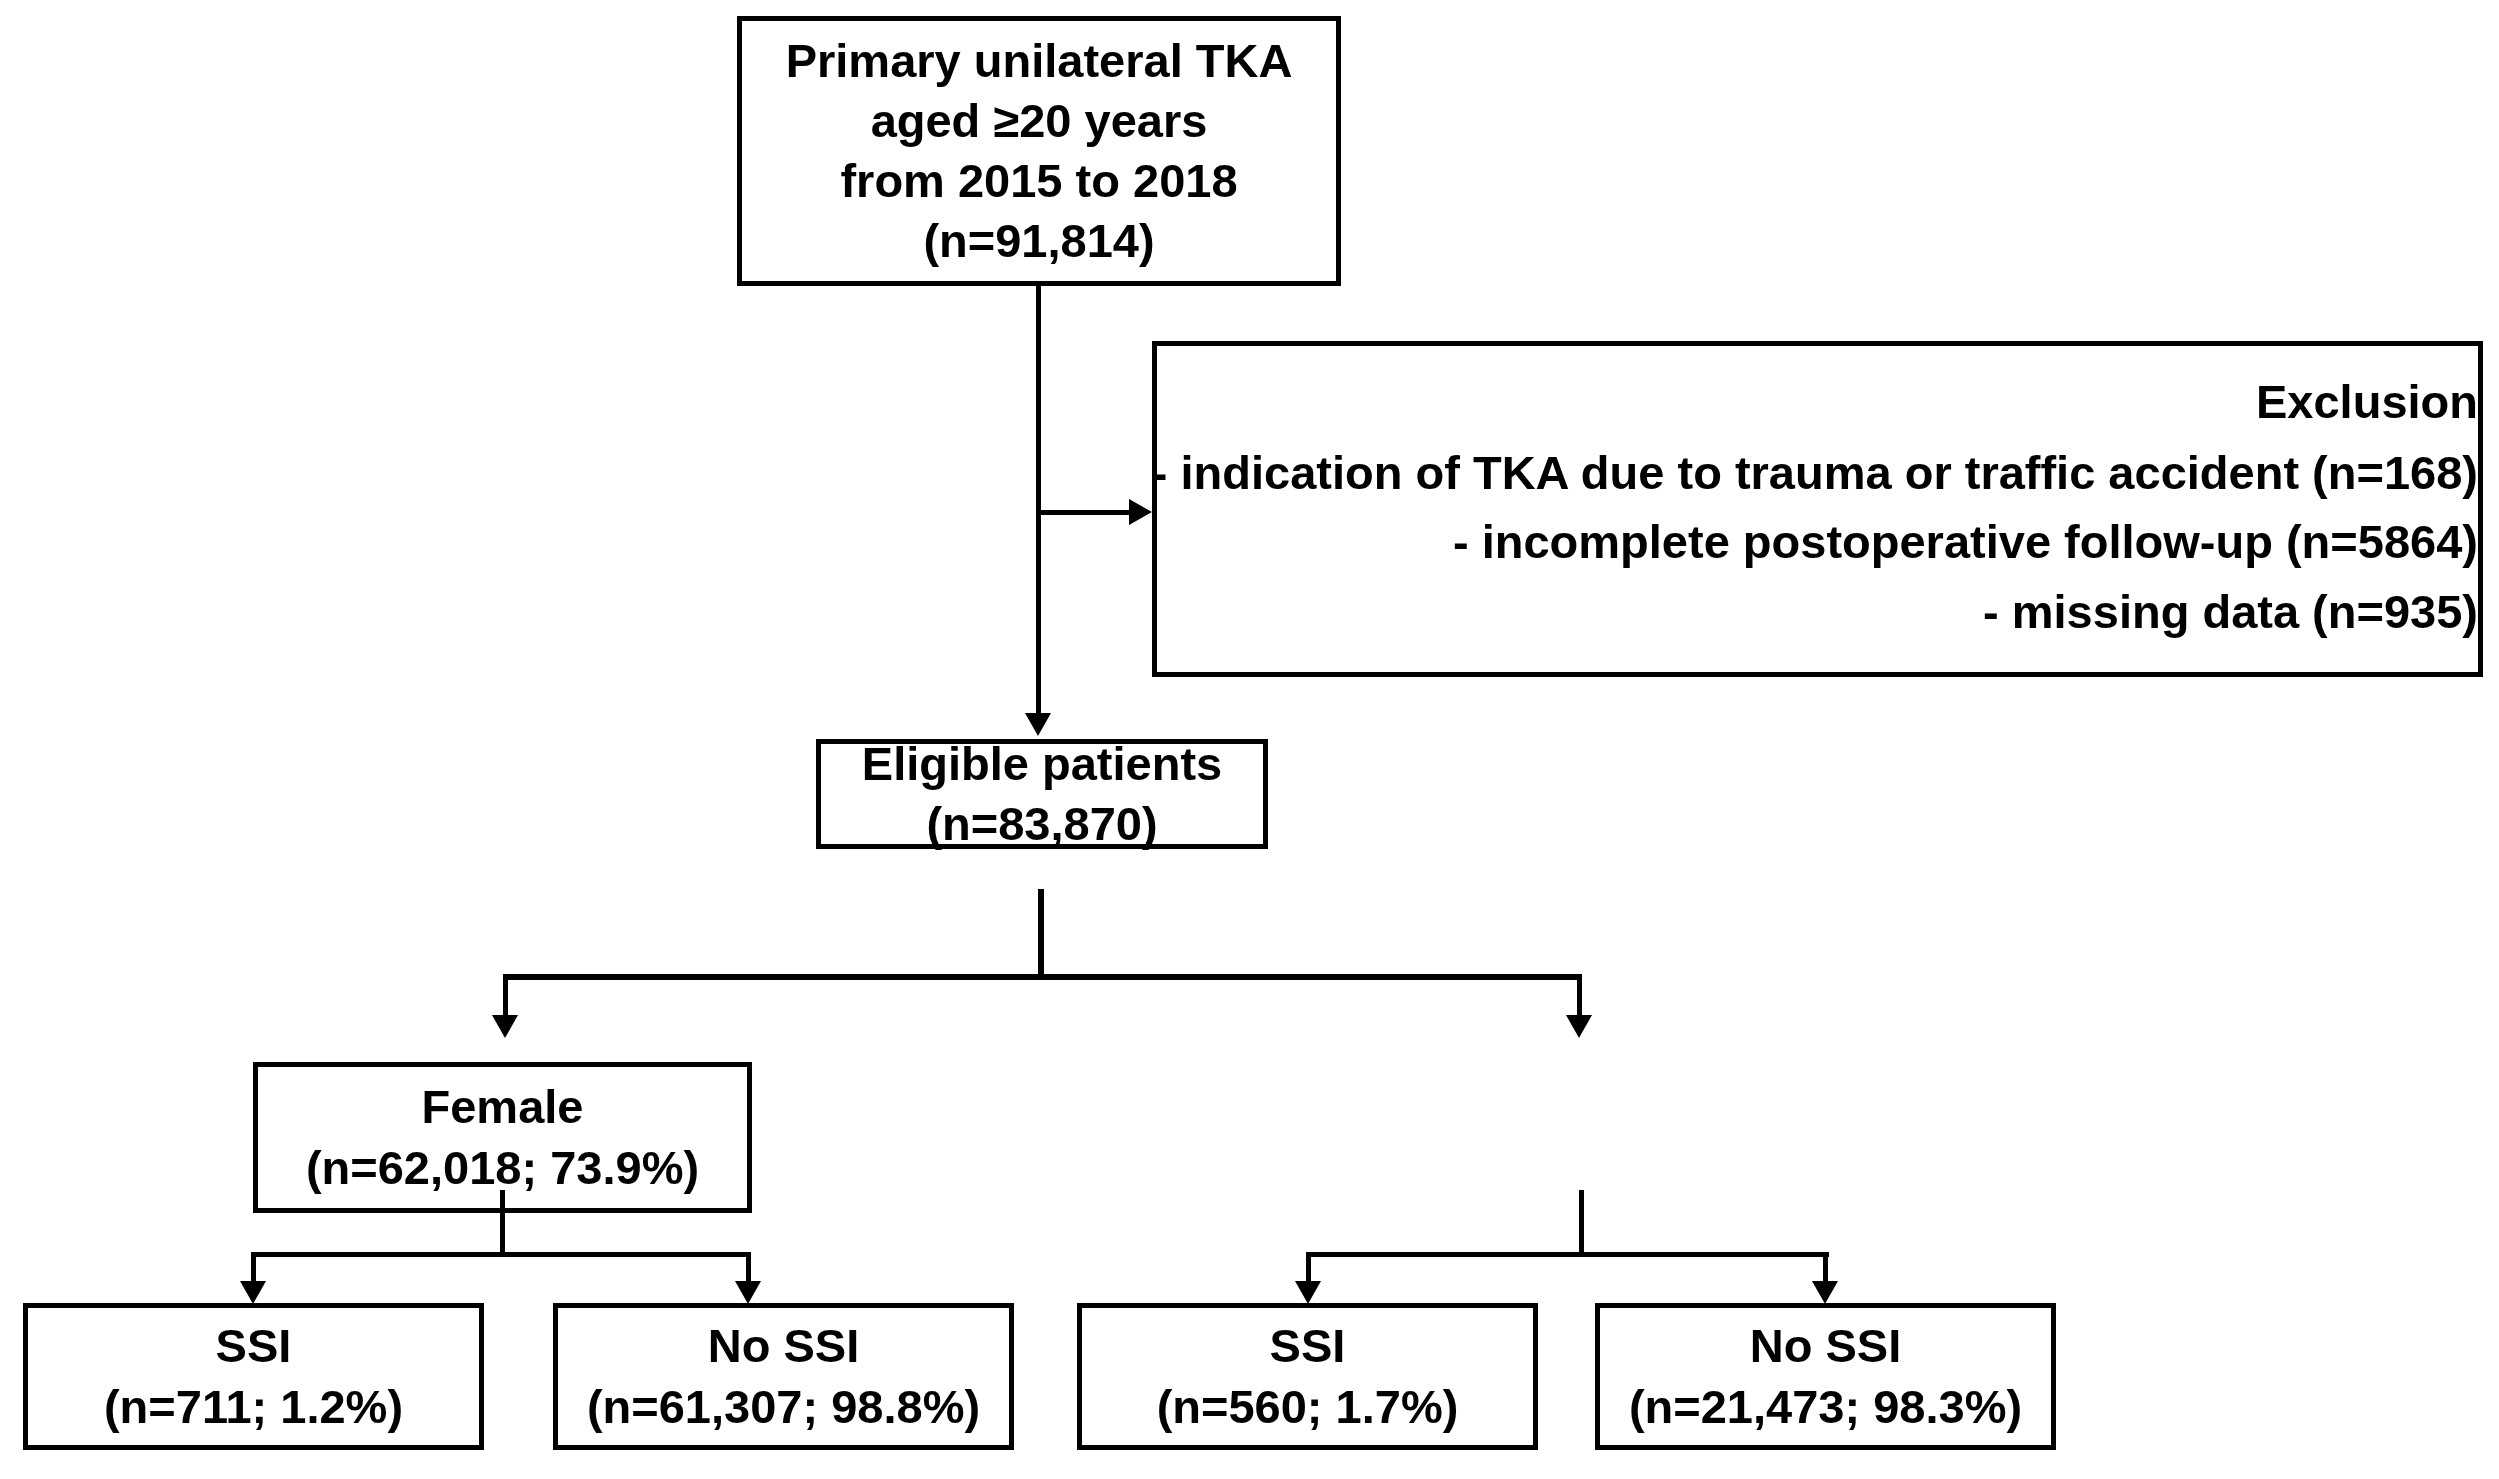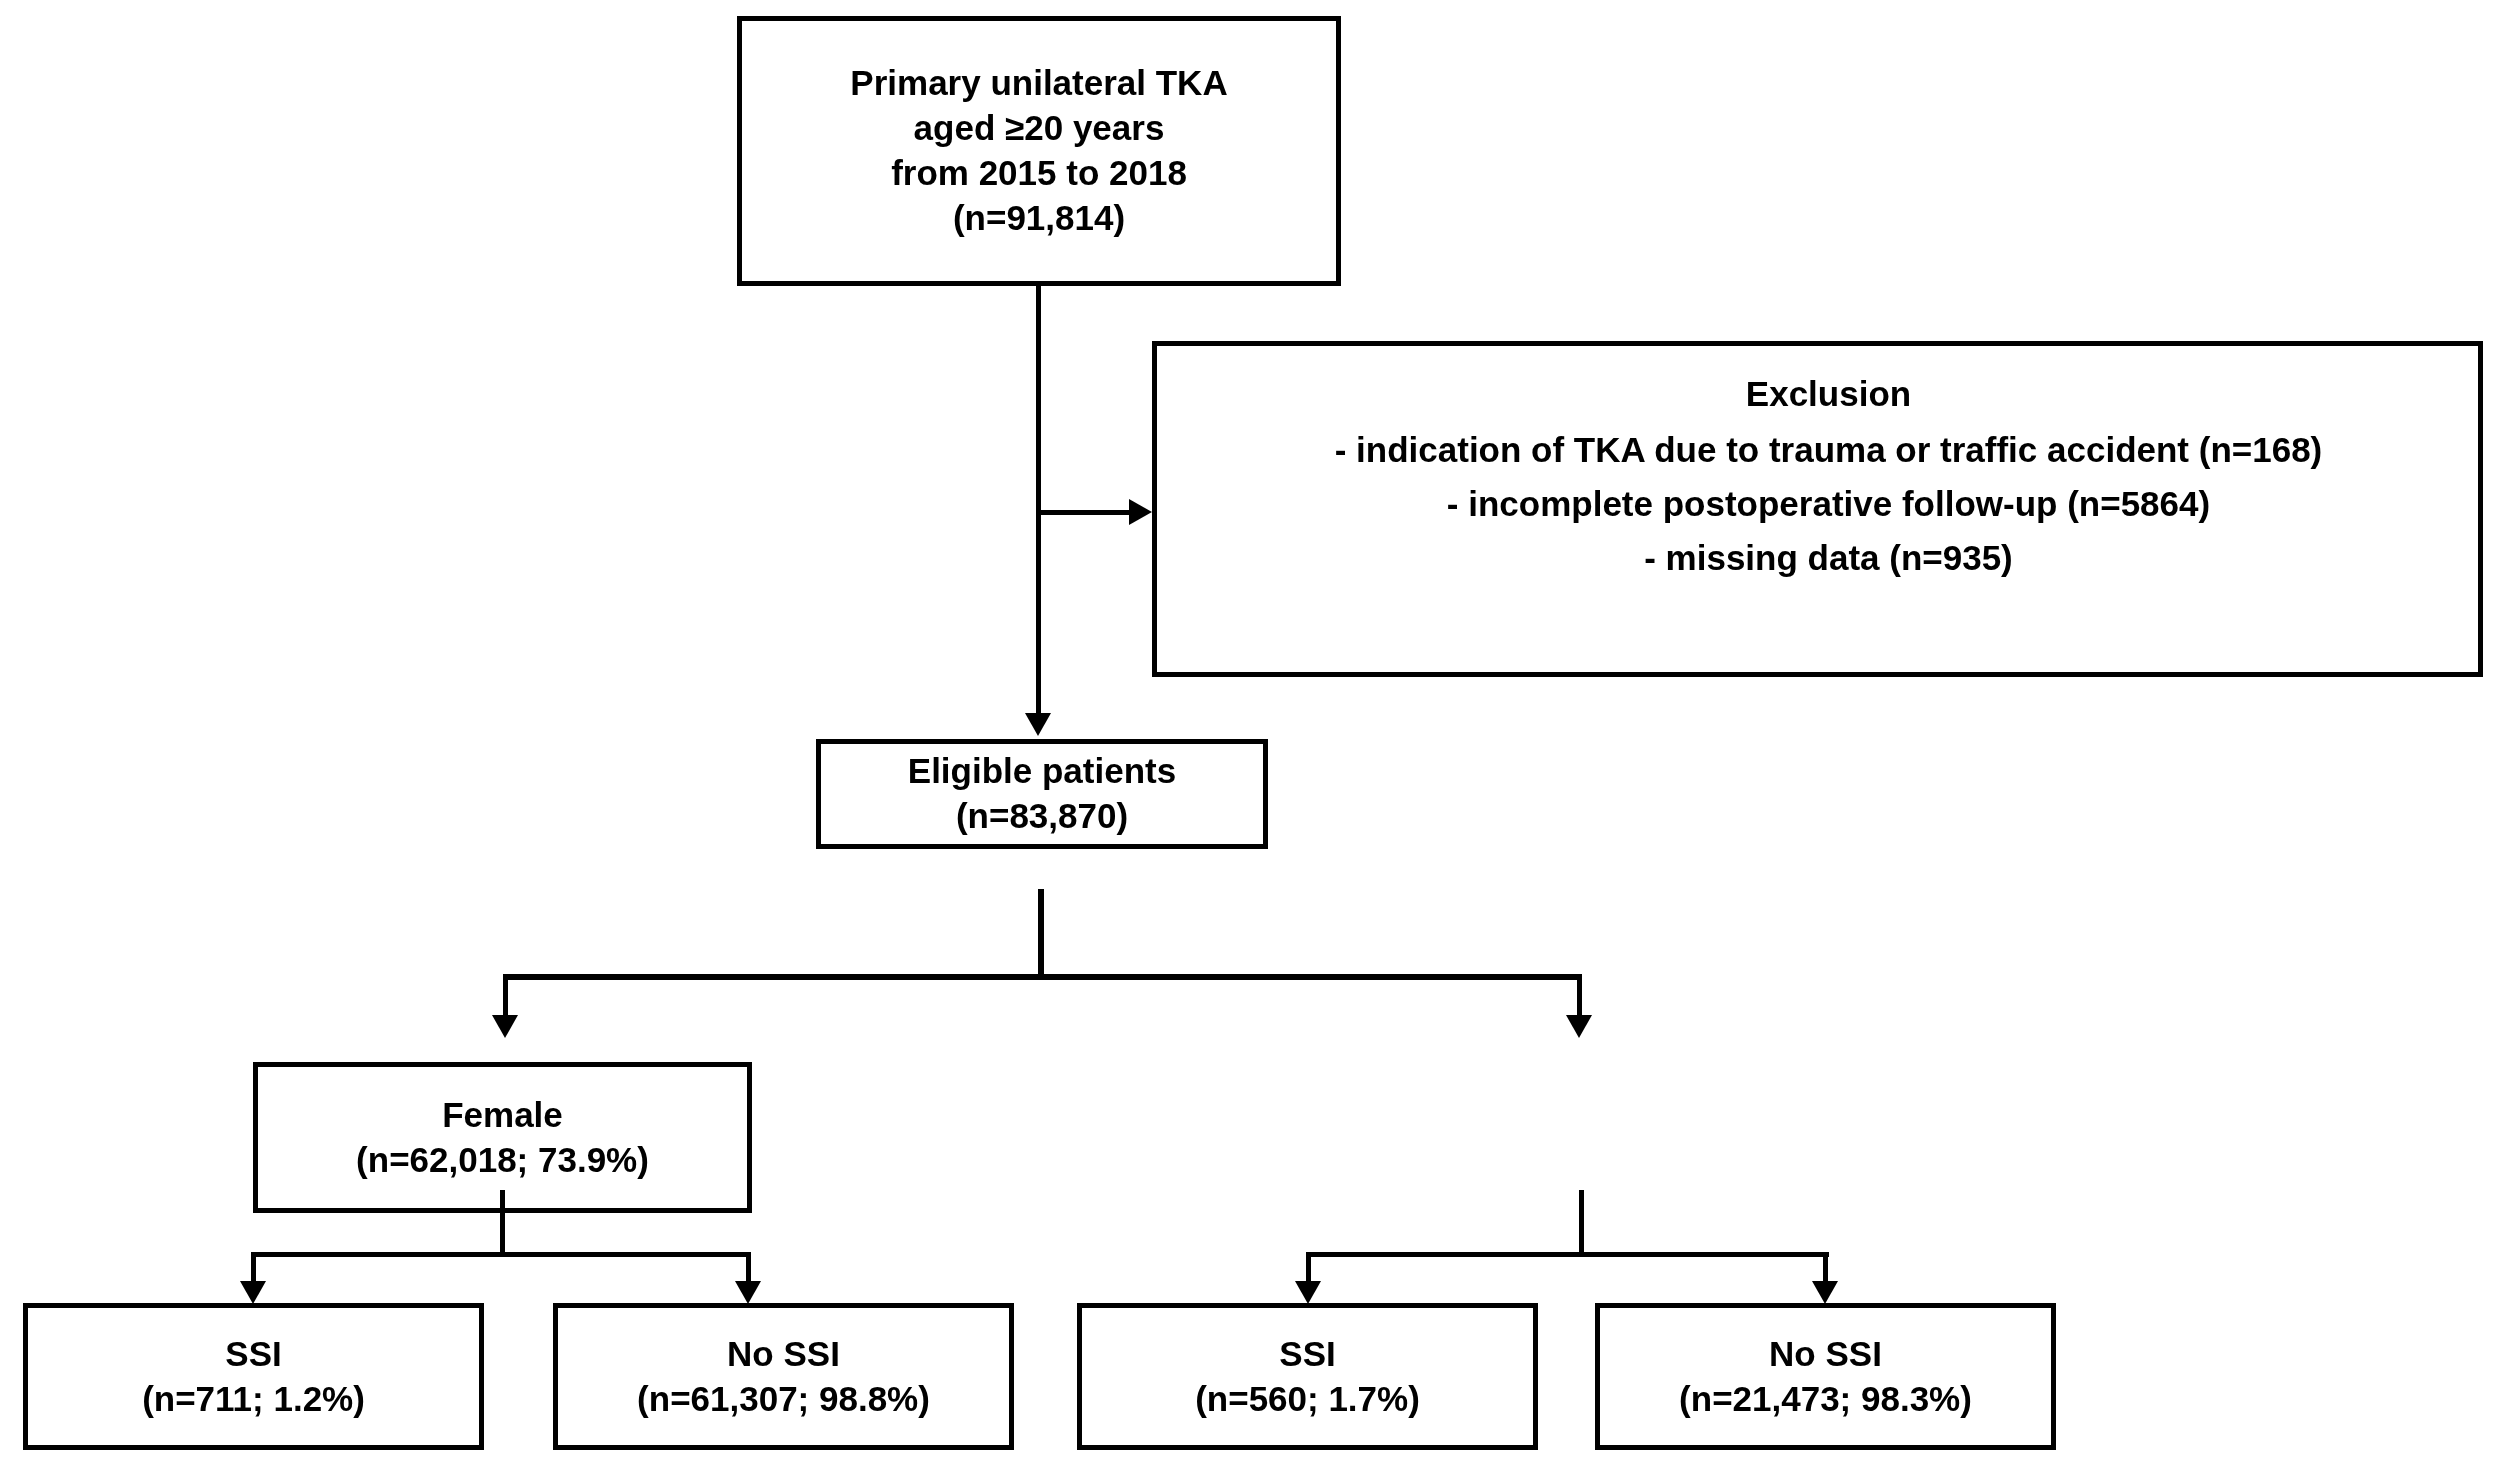--- a/index.html
+++ b/index.html
@@ -20,30 +20,30 @@
     box-sizing: border-box;
     border: 5.4px solid #000000;
     background: #ffffff;
     display: flex;
     flex-direction: column;
     align-items: center;
     justify-content: center;
     text-align: center;
     font-weight: bold;
     color: #000000;
-    font-size: 35px;
+    font-size: 47px;
     line-height: 1.28;
   }
   .box .line {
     display: block;
     white-space: pre;
   }
   
   .box.left-align {
-    align-items: center;
+    align-items: flex-end;
     justify-content: flex-start;
     text-align: left;
     padding: 26px 0 0 22px;
   }
   .box.left-align .line {
     display: block;
     margin-bottom: 9.2px;
   }
   .box.left-align .head {
     margin-bottom: 10.8px;

